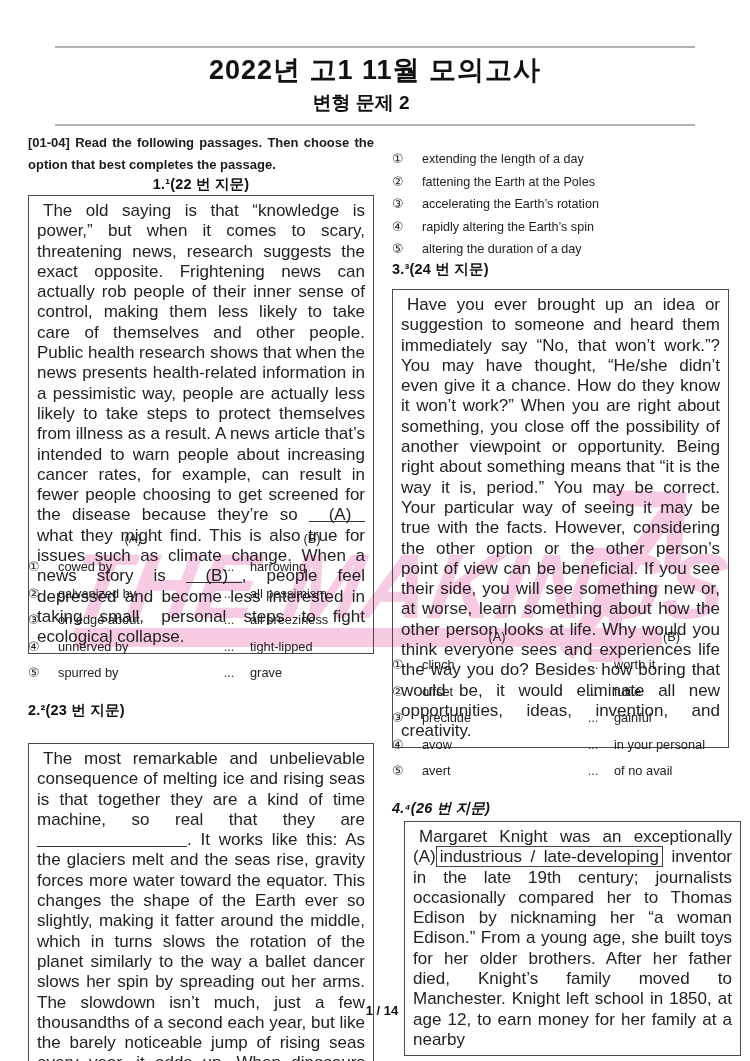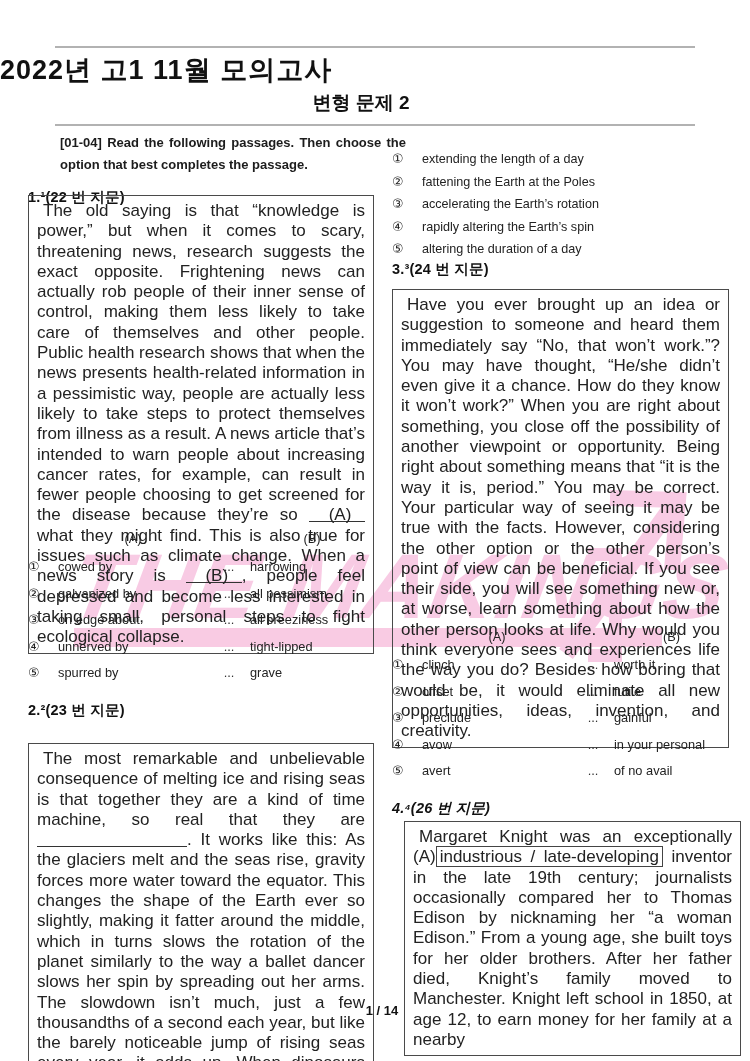--- a/index.html
+++ b/index.html
@@ -19,26 +19,26 @@
     color:#f8cbe4;
   }
   .wm-band { position:absolute; left:74px; top:628px; width:588px; height:19px; background:#f9cbe3; }
   .wm-bracket { position:absolute; left:588px; top:548px; width:34px; height:114px;
     border-top:13px solid #f8cbe4; border-right:13px solid #f8cbe4; border-bottom:13px solid #f8cbe4; }
   .wm-arrow { position:absolute; left:552px; top:458px; }
   
   .content { position:absolute; inset:0; z-index:1; }
   .rule { position:absolute; left:55px; width:640px; height:2px; background:#b2b2b2; }
   .rule.r1 { top:46px; } .rule.r2 { top:124px; }
-  .doc-title { position:absolute; top:52px; left:0; width:750px; 
+  .doc-title { position:absolute; top:52px; left:0; width:750px; text-align:center;
     font-size:27px; font-weight:800; letter-spacing:1px; color:#111; }
   .doc-subtitle { position:absolute; top:90px; left:0; width:722px; text-align:center;
     font-size:19px; font-weight:800; color:#111; }
   .instruction { position:absolute; left:28px; top:132px; width:346px;
-    font-size:13px; font-weight:bold; line-height:22px; text-align:justify;margin-left:32px; }
+    font-size:13px; font-weight:bold; line-height:22px; text-align:justify; }
   .q-label { position:absolute; font-size:14.5px; font-weight:bold; color:#111; letter-spacing:0.2px; }
   .passage-box { position:absolute; border:1.2px solid #4a4a4a; background:transparent;
     padding:5px 8px; font-size:17px; line-height:20.3px; text-align:justify; color:#222; }
   .passage-box p { text-indent:6px; }
   .blank { display:inline-block; min-width:56px; padding:0 4px; text-align:center;
     border-bottom:1.1px solid #333; line-height:13px; }
   .blank.long { min-width:150px; }
   .boxed { border:1px solid #444; padding:0 3px; box-decoration-break:clone; -webkit-box-decoration-break:clone; }
   
   .ab-table { position:absolute; font-size:12.8px; color:#222; }
@@ -72,21 +72,21 @@
 
   <div class="content">
 
     <div class="rule r1"></div>
     <div class="doc-title">2022년 고1 11월 모의고사</div>
     <div class="doc-subtitle">변형 문제 2</div>
     <div class="rule r2"></div>
 
     <div class="instruction">[01-04] Read the following passages. Then choose the option that best completes the passage.</div>
 
-    <div class="q-label L" style="top:188px;">1.¹(22 번 지문)</div>
+    <div class="q-label L" style="top:175px;text-align:center;">1.¹(22 번 지문)</div>
     <div class="passage-box L" style="top:195px;">
       <p>The old saying is that “knowledge is power,” but when it comes to scary, threatening news, research suggests the exact opposite. Frightening news can actually rob people of their inner sense of control, making them less likely to take care of themselves and other people. Public health research shows that when the news presents health-related information in a pessimistic way, people are actually less likely to take steps to protect themselves from illness as a result. A news article that’s intended to warn people about increasing cancer rates, for example, can result in fewer people choosing to get screened for the disease because they’re so <span class="blank">(A)</span> what they might find. This is also true for issues such as climate change. When a news story is <span class="blank">(B)</span>, people feel depressed and become less interested in taking small, personal steps to fight ecological collapse.</p>
     </div>
 
     <div class="ab-table L" style="top:531px;">
       <div class="ab-head">
         <span></span>
         <span>(A)</span>
         <span></span>
         <span>(B)</span>

